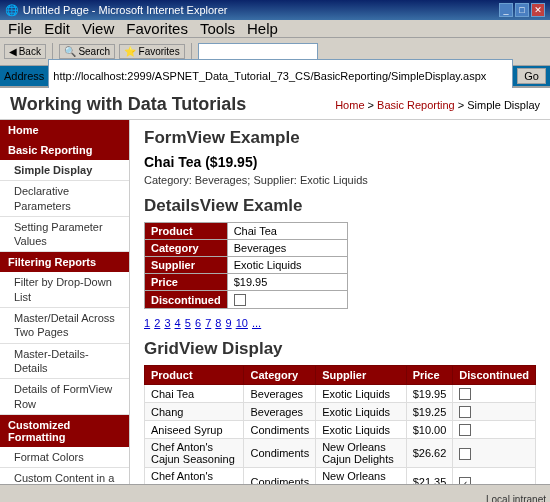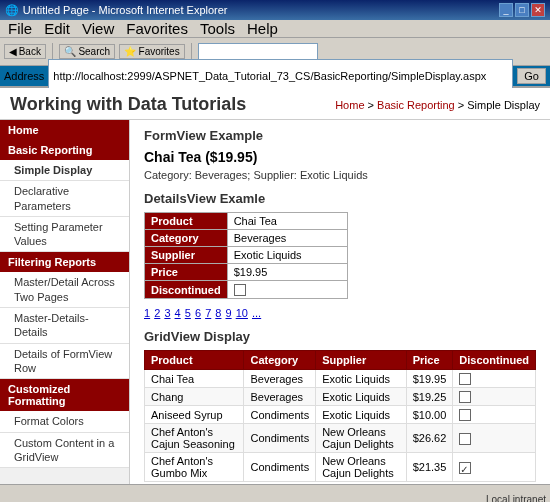--- a/index.html
+++ b/index.html
@@ -122,21 +122,21 @@
     .sidebar-item.active { font-weight: bold; }
 
     
     .main-content {
       flex: 1;
       padding: 8px 14px;
       overflow-y: auto;
       background: white;
     }
 
-    .section-title { font-size: 13px; font-weight: bold; color: #333; margin-bottom: 6px; }
+    .section-title { font-size: 17px; font-weight: bold; color: #333; margin-bottom: 6px; }
     .product-title { font-size: 14px; font-weight: bold; margin-bottom: 4px; }
     .product-meta { font-size: 11px; color: #333; margin-bottom: 10px; }
 
     
     .details-table { border-collapse: collapse; margin-bottom: 8px; font-size: 11px; }
     .details-table td { padding: 2px 6px; border: 1px solid #aaa; }
     .details-table td.label { background: #8b0000; color: white; font-weight: bold; width: 80px; }
     .details-table td.value { background: white; min-width: 120px; }
 
     .pager { font-size: 11px; margin-bottom: 10px; }
@@ -234,20 +234,21 @@
 
   <div class="main-layout">
 
     <div class="sidebar">
       <div class="sidebar-section-header home">Home</div>
       <div class="sidebar-section-header">Basic Reporting</div>
       <div class="sidebar-item active">Simple Display</div>
       <div class="sidebar-item">Declarative Parameters</div>
       <div class="sidebar-item">Setting Parameter Values</div>
       <div class="sidebar-section-header">Filtering Reports</div>
+      <div class="sidebar-item">Filter by Drop-Down List</div>
       <div class="sidebar-item">Master/Detail Across Two Pages</div>
       <div class="sidebar-item">Master-Details-Details</div>
       <div class="sidebar-item">Details of FormView Row</div>
       <div class="sidebar-section-header">Customized Formatting</div>
       <div class="sidebar-item">Format Colors</div>
       <div class="sidebar-item">Custom Content in a GridView</div>
 
     </div>
 
     <div class="main-content">

